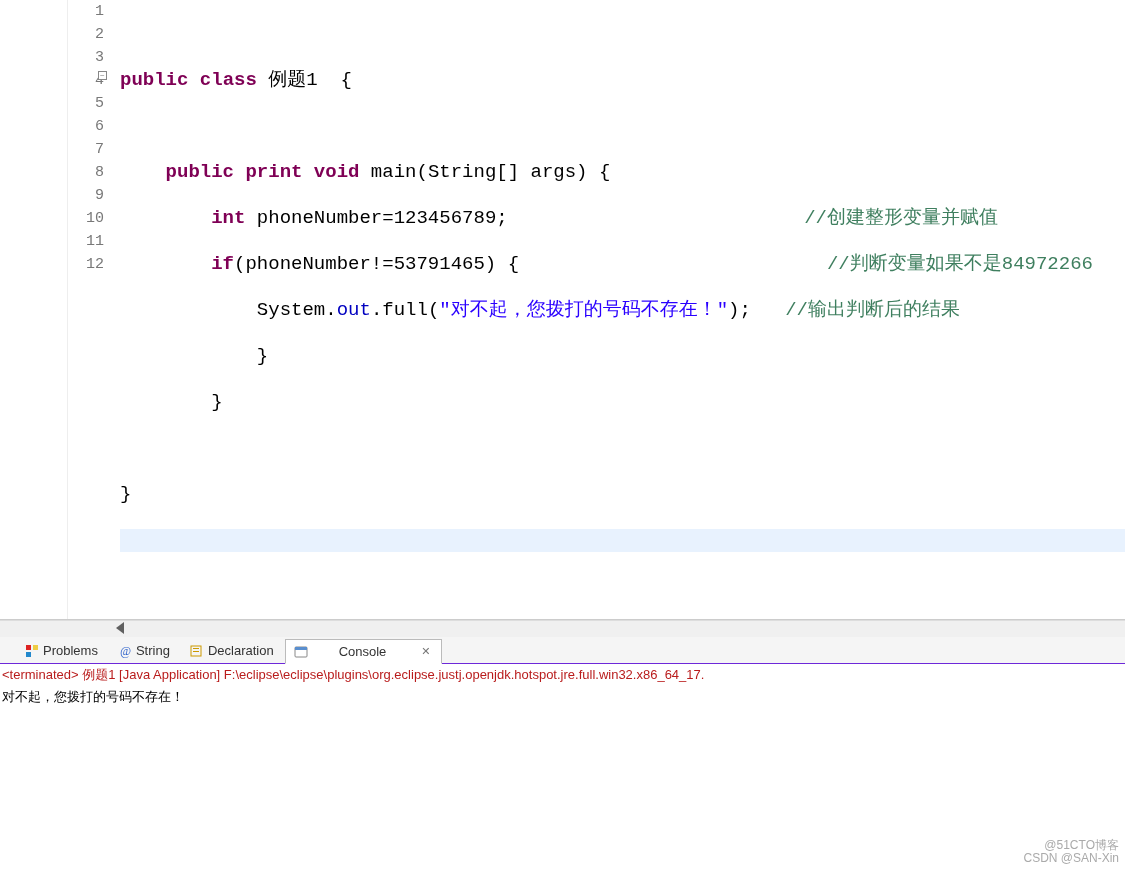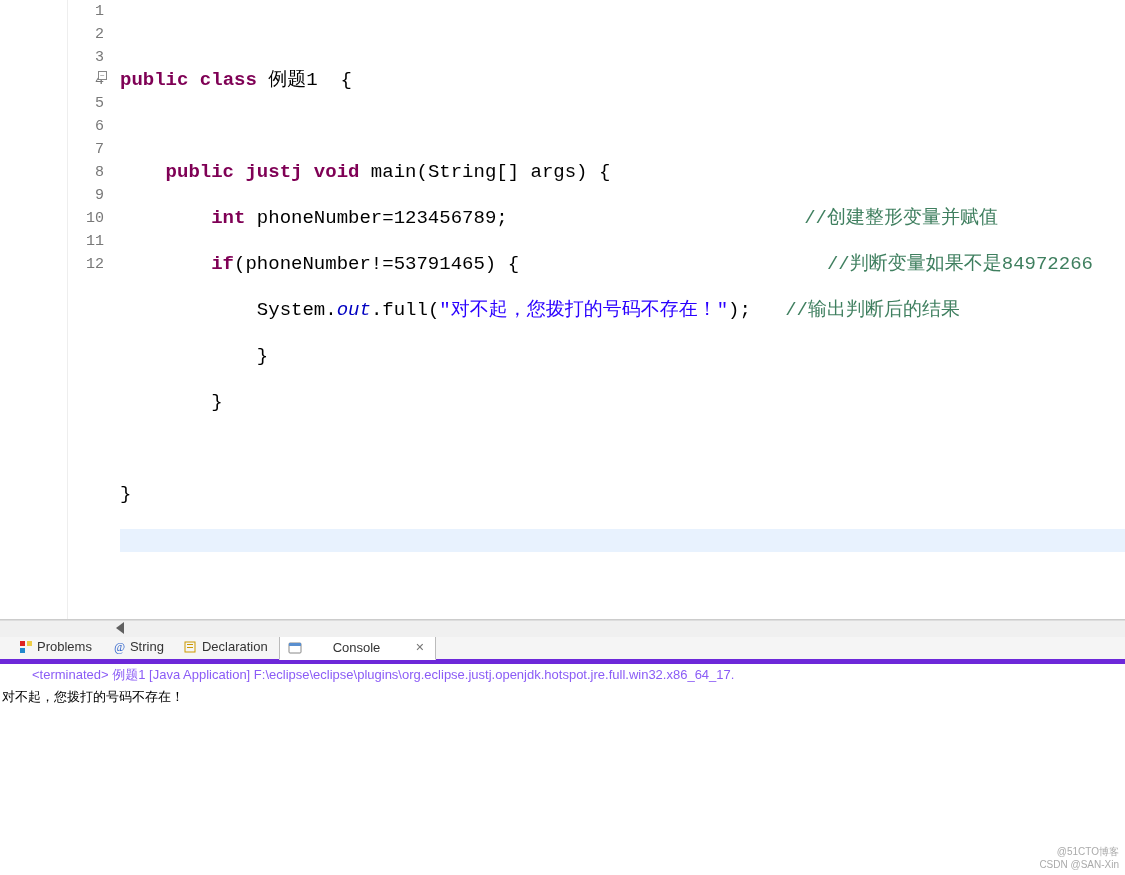--- a/index.html
+++ b/index.html
@@ -48,21 +48,21 @@
     padding-left: 4px;
     font-size: 19px;
     overflow: hidden;
     position: relative;
   }
   .code-line { height: 23px; }
   .current-line { background: #e8f2fe; }
   .kw { color: #7f0055; font-weight: bold; }
   .str { color: #2a00ff; }
   .cmt { color: #3f7f5f; }
-  .fld { color: #0000c0; font-style: italic; }
+  .fld { color: #0000c0; }
   .method-marker {
     position: absolute;
     left: -12px;
     top: 71px;
     width: 9px;
     height: 9px;
     border: 1px solid #888;
     background: #fff;
     font-size: 8px;
     line-height: 7px;
@@ -80,24 +80,24 @@
     left: 116px;
     top: 1px;
     width: 0; height: 0;
     border-top: 6px solid transparent;
     border-bottom: 6px solid transparent;
     border-right: 8px solid #606060;
   }
   .tabs-bar {
     height: 27px;
     background: #f5f5f5;
-    border-bottom: 5px solid #6d28d9;
+    border-bottom: 1px solid #6d28d9;
     display: flex;
     align-items: flex-end;
-    padding-left: 10px;
+    padding-left: 16px;
     font-family: "Segoe UI", Tahoma, sans-serif;
     font-size: 13px;
   }
   .tab {
     padding: 4px 10px 4px 8px;
     background: #f5f5f5;
     border: 1px solid transparent;
     display: flex;
     align-items: center;
     gap: 4px;
@@ -117,40 +117,39 @@
     font-size: 11px;
   }
   .tab-icon {
     width: 14px; height: 14px;
     display: inline-block;
   }
   .console-header {
     height: 22px;
     font-family: Tahoma, "Segoe UI", sans-serif;
     font-size: 13px;
-    color: #8b5cf6;
+    color: #b91c1c;
     padding: 2px 2px;
     white-space: nowrap;
     overflow: hidden;
-    margin-left: 30px;
   }
   .console-body {
     font-family: "Microsoft YaHei", Consolas, monospace;
     font-size: 13px;
     padding: 2px 2px;
     color: #000;
     height: 160px;
     background: #fff;
   }
   .watermark {
     position: absolute;
     right: 6px;
-    bottom: 4px;
+    bottom: 10px;
     font-family: Tahoma, sans-serif;
-    font-size: 10px;
+    font-size: 12px;
     color: #aaa;
     text-align: right;
     line-height: 13px;
   }
 </style>
 </head>
 <body>
 
 <div class="editor-area">
   <div class="left-margin">
@@ -170,21 +169,21 @@
     <div>11</div>
     <div>12</div>
   </div>
   <div class="marker-strip">
     <span class="method-marker">−</span>
   </div>
   <div class="code">
 <div class="code-line"></div>
 <div class="code-line"><span class="kw">public</span> <span class="kw">class</span><span> 例题1  {</span></div>
 <div class="code-line"></div>
-<div class="code-line">    <span class="kw">public</span> <span class="kw">justj</span> <span class="kw">void</span><span> main(String[] args) {</span></div>
+<div class="code-line">    <span class="kw">public</span> <span class="kw">print</span> <span class="kw">void</span><span> main(String[] args) {</span></div>
 <div class="code-line">        <span class="kw">int</span><span> phoneNumber=123456789;</span>                          <span class="cmt">//创建整形变量并赋值</span></div>
 <div class="code-line">        <span class="kw">if</span><span>(phoneNumber!=53791465) {</span>                           <span class="cmt">//判断变量如果不是84972266</span></div>
 <div class="code-line">            <span>System.</span><span class="fld">out</span><span>.full(</span><span class="str">"对不起，您拨打的号码不存在！"</span><span>);</span>   <span class="cmt">//输出判断后的结果</span></div>
 <div class="code-line"><span>            }</span></div>
 <div class="code-line"><span>        }</span></div>
 <div class="code-line"></div>
 <div class="code-line"><span>}</span></div>
 <div class="code-line current-line"></div>
   </div>
 </div>

